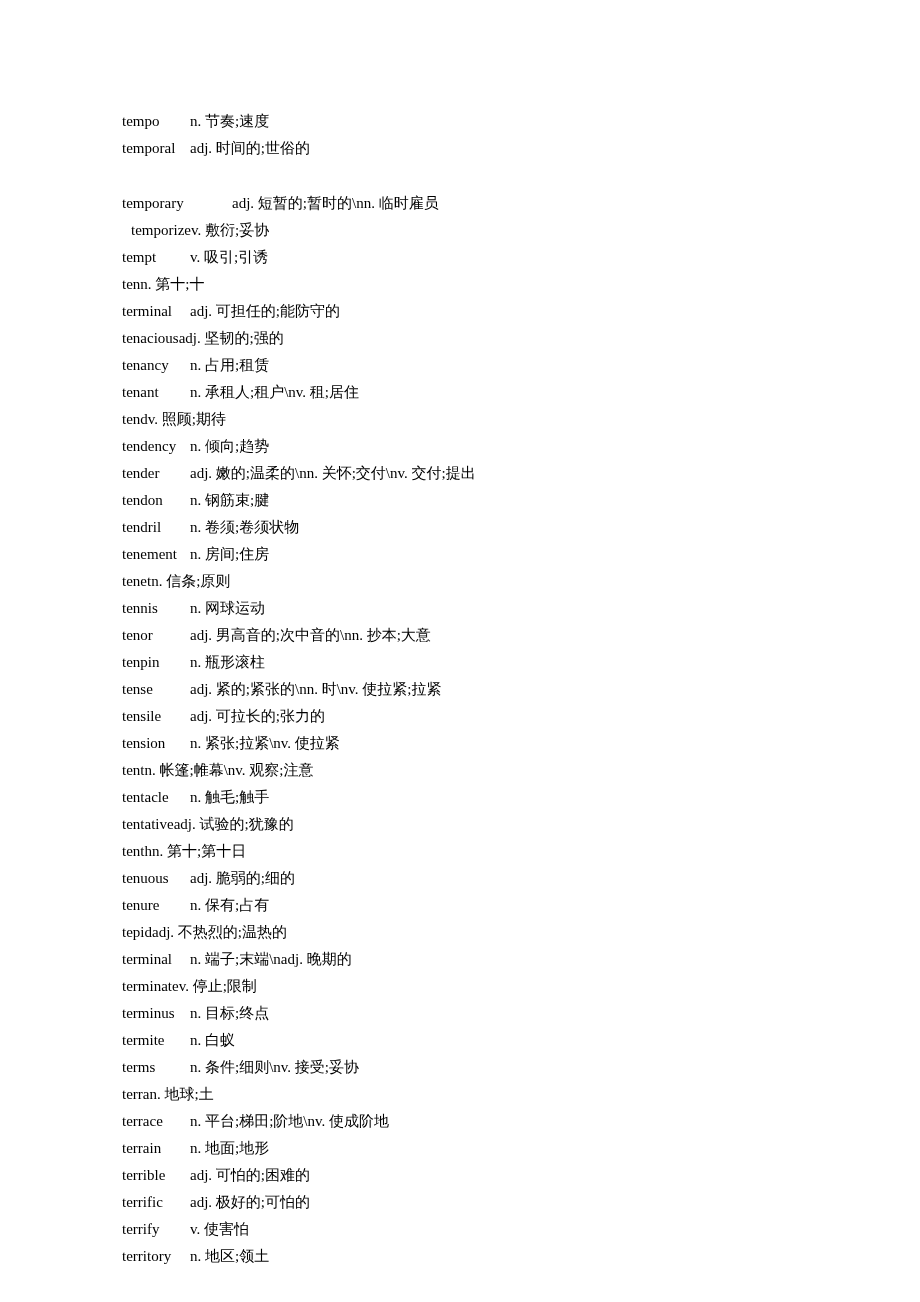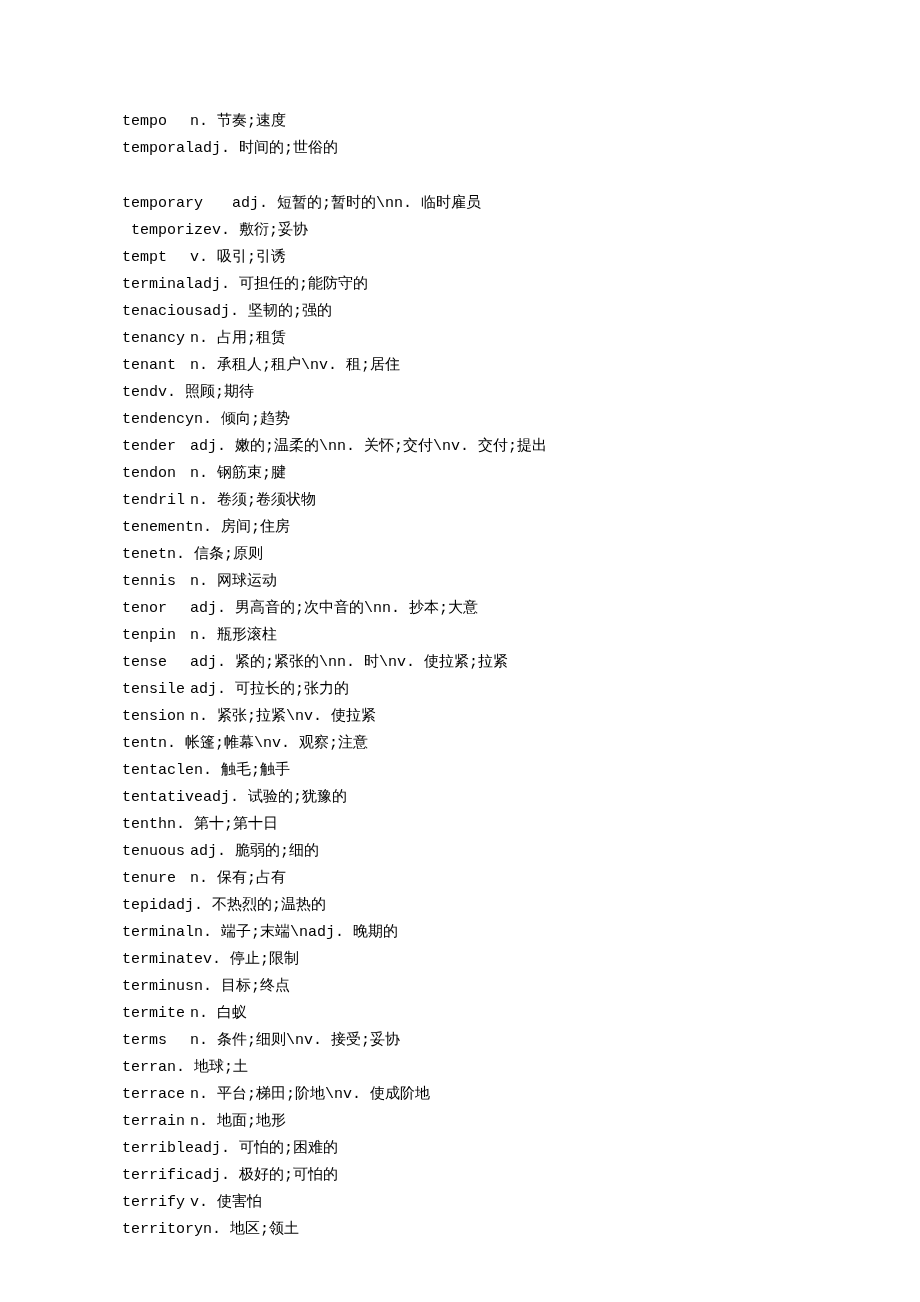--- a/index.html
+++ b/index.html
@@ -7,40 +7,40 @@
     padding: 0;
     background: #fff;
     font-family: "Times New Roman", "SimSun", serif;
     font-size: 15px;
     color: #000;
     width: 920px;
   }
   .page {
     padding: 108px 0 0 122px;
     width: 700px;
-    font-family: Liberation Mono, monospace;
   }
   .entry {
     line-height: 27px;
     white-space: pre;
   }
   .word {
     display: inline-block;
     min-width: 68px;
   }
 </style>
 </head>
 <body>
 
 <div class="page" id="page-root">
     <div class="entry"><span class="word">tempo</span><span>n. 节奏;速度</span></div>
     <div class="entry"><span class="word">temporal</span><span>adj. 时间的;世俗的</span></div>
     <div class="entry"><span class="word" style="min-width: 110px; margin-top: 28px;">temporary</span><span>adj. 短暂的;暂时的\nn. 临时雇员</span></div>
     <div class="entry"><span class="word" style="min-width: 0px; margin-left: 9px;">temporize</span><span>v. 敷衍;妥协</span></div>
     <div class="entry"><span class="word">tempt</span><span>v. 吸引;引诱</span></div>
+    <div class="entry"><span class="word" style="min-width: 0px;">ten</span><span>n. 第十;十</span></div>
     <div class="entry"><span class="word">terminal</span><span>adj. 可担任的;能防守的</span></div>
     <div class="entry"><span class="word" style="min-width: 0px;">tenacious</span><span>adj. 坚韧的;强的</span></div>
     <div class="entry"><span class="word">tenancy</span><span>n. 占用;租赁</span></div>
     <div class="entry"><span class="word">tenant</span><span>n. 承租人;租户\nv. 租;居住</span></div>
     <div class="entry"><span class="word" style="min-width: 0px;">tend</span><span>v. 照顾;期待</span></div>
     <div class="entry"><span class="word">tendency</span><span>n. 倾向;趋势</span></div>
     <div class="entry"><span class="word">tender</span><span>adj. 嫩的;温柔的\nn. 关怀;交付\nv. 交付;提出</span></div>
     <div class="entry"><span class="word">tendon</span><span>n. 钢筋束;腱</span></div>
     <div class="entry"><span class="word">tendril</span><span>n. 卷须;卷须状物</span></div>
     <div class="entry"><span class="word">tenement</span><span>n. 房间;住房</span></div>

